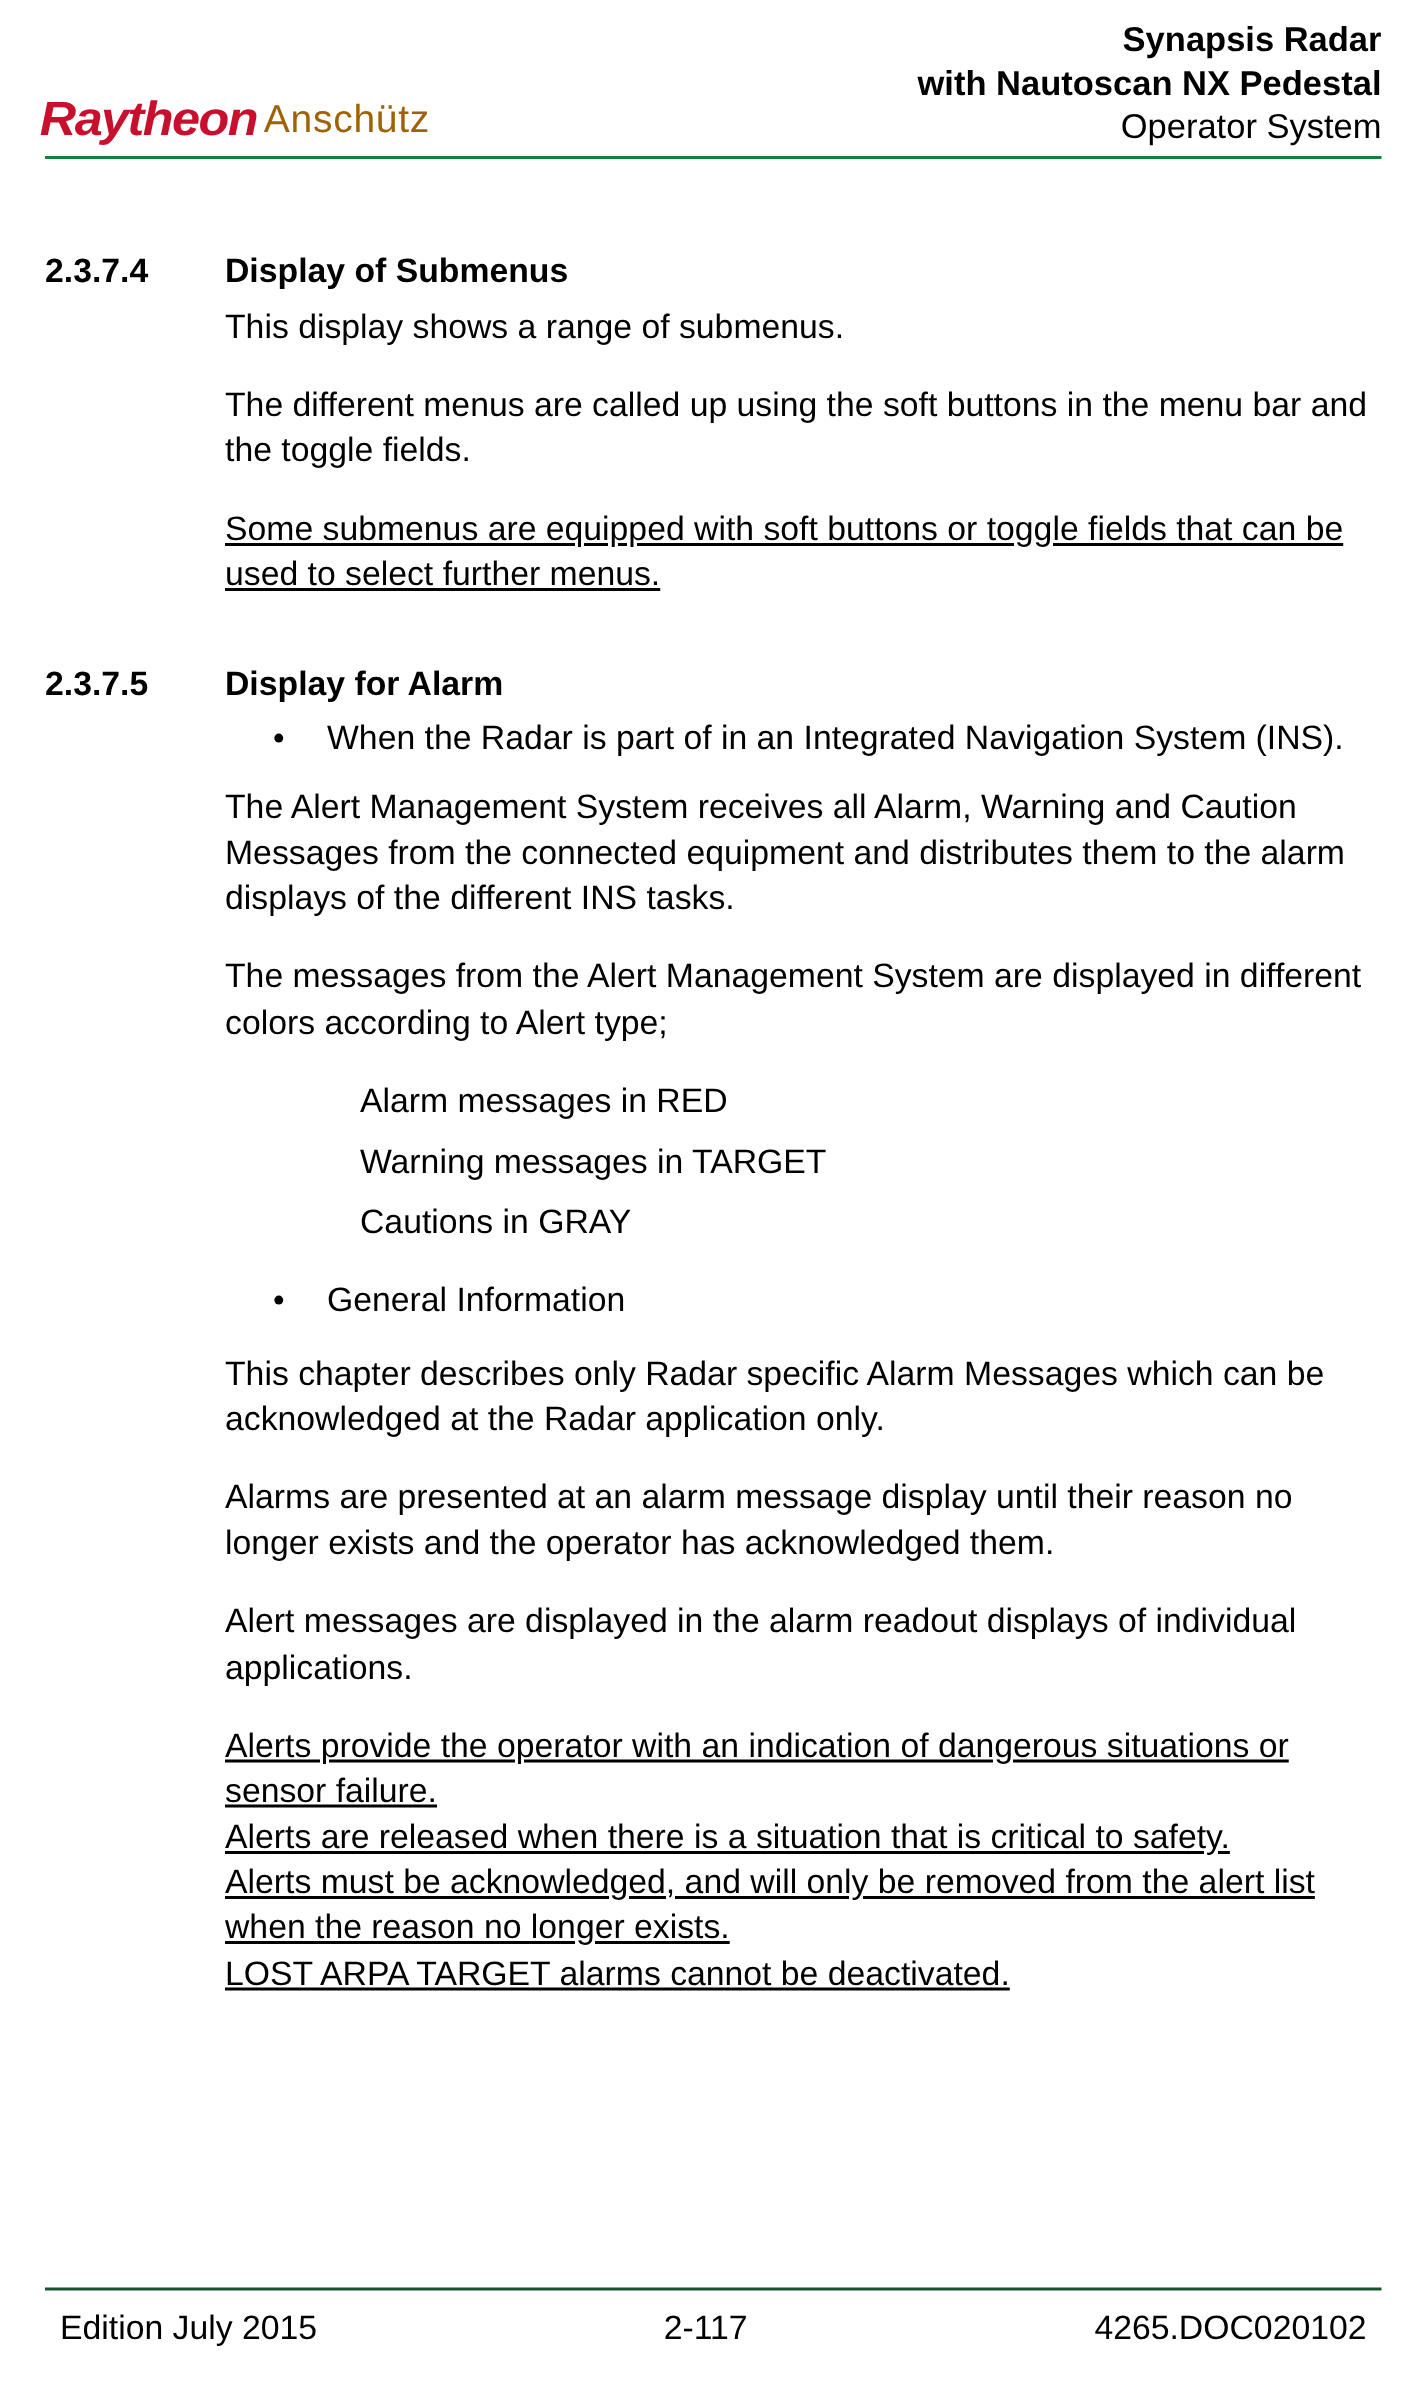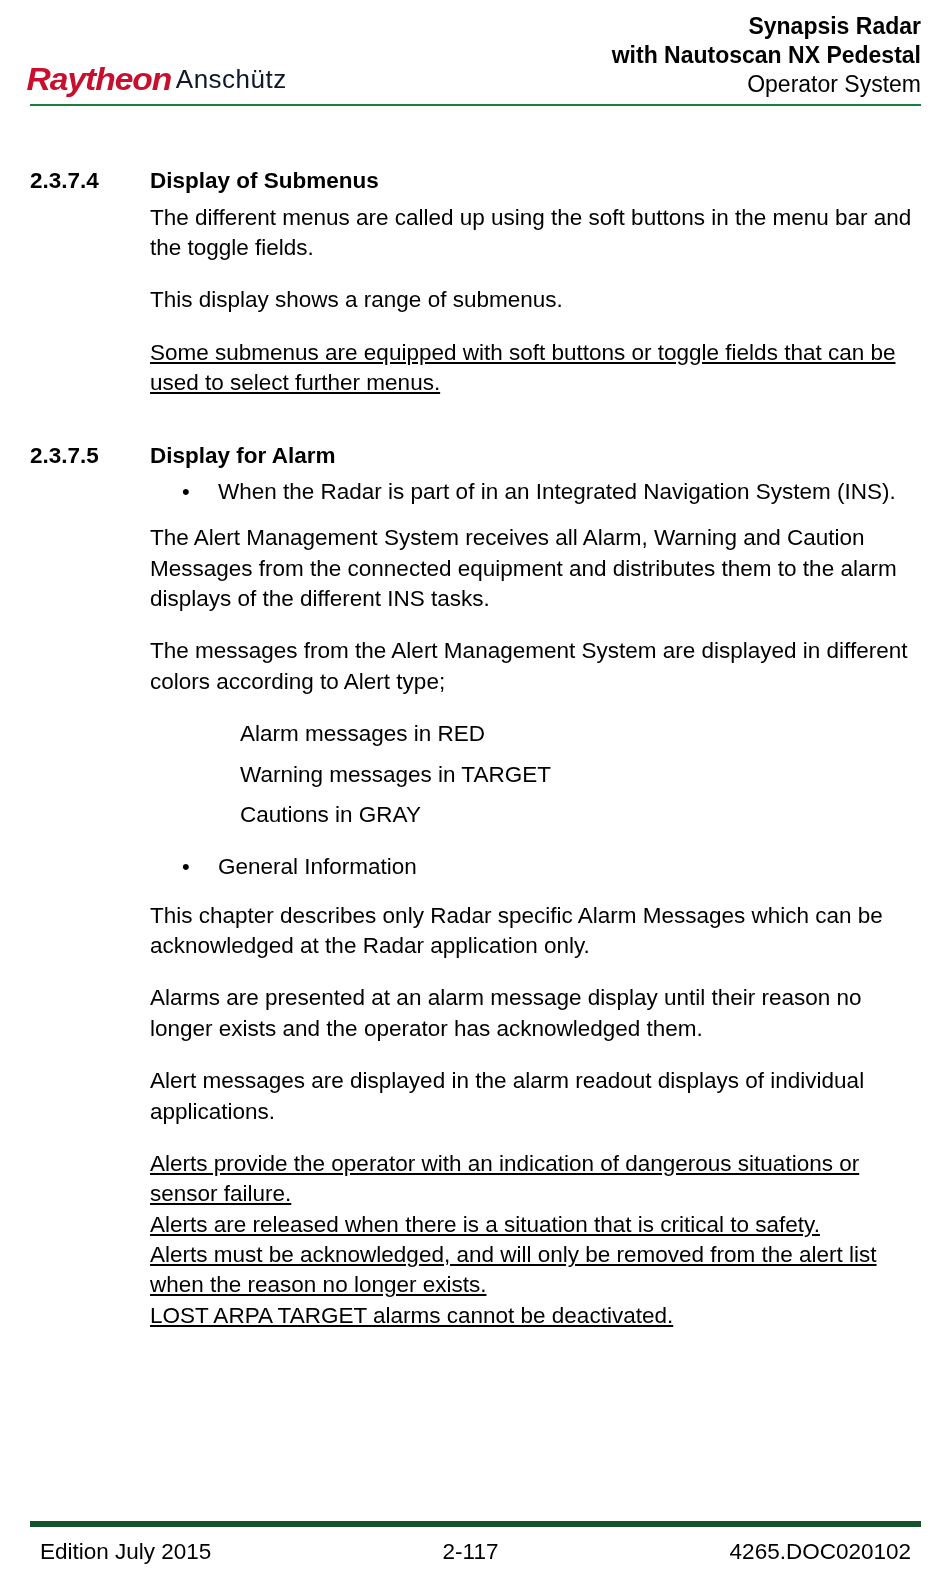--- a/index.html
+++ b/index.html
@@ -40,21 +40,21 @@
       font-weight: 900;
       font-style: italic;
       font-size: 32px;
       color: #c8102e;
       letter-spacing: -1px;
       transform: scaleX(1.05);
     }
     .logo-anschutz {
       font-family: Arial, sans-serif;
       font-size: 26px;
-      color: #0f172a;
+      color: #a16207;
       font-weight: 400;
       letter-spacing: 0.5px;
     }
     .header-titles {
       text-align: right;
       font-size: 23px;
       line-height: 1.25;
     }
     .header-titles .bold {
       font-weight: bold;
@@ -100,21 +100,21 @@
       flex-shrink: 0;
       font-size: 22px;
     }
     .indented-list {
       margin-left: 90px;
     }
     .indented-list .li {
       margin-bottom: 10px;
     }
     .footer {
-      border-top: 6px solid #14532d;
+      border-top: 2px solid #14532d;
       display: flex;
       justify-content: space-between;
       padding-top: 12px;
       font-size: 22.5px;
       padding-bottom: 26px;
     }
     .footer .left {
       padding-left: 10px;
     }
     .footer .right {
@@ -139,22 +139,22 @@
   </div>
 
   <div class="content">
 
     <div class="section">
       <div class="section-header">
         <div class="section-number">2.3.7.4</div>
         <div class="section-title">Display of Submenus</div>
       </div>
       <div class="section-body">
+        <div class="para">This display shows a range of submenus.</div>
         <div class="para">The different menus are called up using the soft buttons in the menu bar and the toggle fields.</div>
-        <div class="para">This display shows a range of submenus.</div>
         <div class="para">Some submenus are equipped with soft buttons or toggle fields that can be used to select further menus.</div>
       </div>
     </div>
 
     <div class="section">
       <div class="section-header">
         <div class="section-number">2.3.7.5</div>
         <div class="section-title">Display for Alarm</div>
       </div>
       <div class="section-body">

